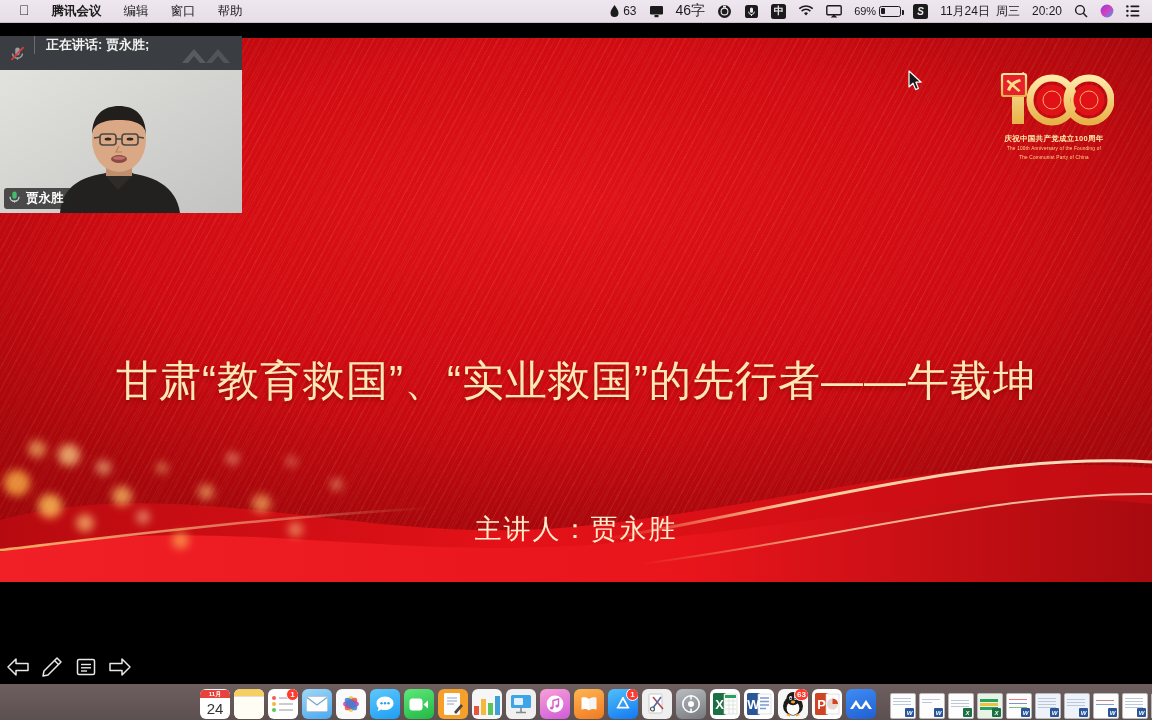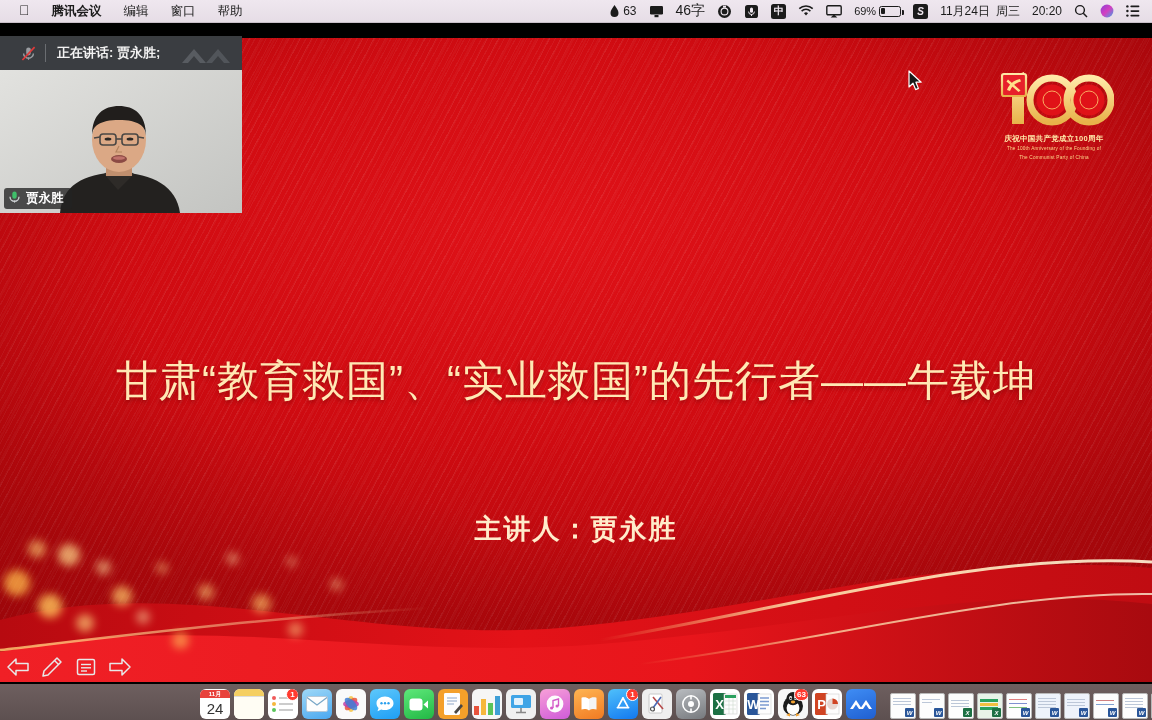--- a/index.html
+++ b/index.html
@@ -25,21 +25,21 @@
   .sq-icon{
     width:15px;height:15px;border-radius:2.5px;background:#1b1b1b;color:#efe7ef;
     display:flex;align-items:center;justify-content:center;font-size:10px;font-weight:bold;
   }
   .batt{ width:22px;height:11px;border:1.3px solid #1b1b1b;border-radius:2.5px;position:relative;}
   .batt::after{content:"";position:absolute;right:-3.5px;top:3px;width:2px;height:5px;background:#1b1b1b;border-radius:0 1px 1px 0;}
   .batt i{ position:absolute;left:1.3px;top:1.3px;bottom:1.3px;width:18%;background:#1b1b1b;border-radius:1px;display:block;}
 
   
   .slide{
-    position:absolute; left:0; top:38px; width:1152px; height:644px;
+    position:absolute; left:0; top:38px; width:1152px; height:544px;
     background:
       repeating-linear-gradient(118deg, rgba(255,255,255,.055) 0px, rgba(255,255,255,.055) 1px, rgba(0,0,0,0) 1px, rgba(0,0,0,0) 5px),
       repeating-linear-gradient(118deg, rgba(255,255,255,.03) 0px, rgba(255,255,255,.03) 2px, rgba(0,0,0,0) 2px, rgba(0,0,0,0) 11px),
       radial-gradient(ellipse 70% 60% at 48% 30%, #e01218 0%, #cf0b11 55%, #b5080d 100%);
     overflow:hidden;
   }
   .slide .vignette{
     position:absolute;inset:0;
     background:radial-gradient(ellipse 85% 80% at 50% 38%, rgba(0,0,0,0) 45%, rgba(90,0,0,.33) 100%);
     pointer-events:none;
@@ -58,36 +58,36 @@
     color:#ffe9ad; font-family:"DejaVu Sans","Liberation Sans",sans-serif;
     text-shadow:0 2px 5px rgba(90,0,0,.55);
   }
   .subtitle{
     position:absolute; left:0; right:0; top:315px; text-align:center;
     font-size:42px; letter-spacing:1px; color:#ffe8b4;
     text-shadow:0 2px 4px rgba(90,0,0,.45);
   }
   .speaker{
     position:absolute; left:0; right:0; top:473px; text-align:center;
-    font-size:27px; color:#ffeccb; letter-spacing:2px;font-weight:bold;
+    font-size:27px; color:#ffeccb; letter-spacing:2px;
   }
   .date{
     position:absolute; left:0; right:0; top:527px; text-align:center;
     font-size:27px; color:#ffeccb; letter-spacing:2px;
   }
 
   
   .ribbon{ position:absolute; left:0; bottom:0; width:1152px; height:150px; overflow:hidden;}
   .bokeh{ position:absolute; border-radius:50%; filter:blur(4px); }
 
   
   .vpanel{ position:absolute; left:0; top:36px; width:242px; height:177px; z-index:30; }
   .vp-head{
-    height:34px; background:#3a3d41; display:flex; align-items:center;
-    position:relative; overflow:hidden;padding-left:11px;
+    height:34px; background:#3a3d41; display:flex; 
+    position:relative; overflow:hidden;
   }
   .vp-mic{ width:34px; display:flex; align-items:center; justify-content:center;}
   .vp-div{ width:1px; height:18px; background:#6a6d71; }
   .vp-title{ color:#f2f2f2; font-size:13px; font-weight:bold; padding-left:11px; white-space:nowrap;}
   .vp-logo{ position:absolute; right:6px; top:6px; opacity:.45;}
   .vp-video{ position:relative; width:242px; height:143px; background:#c9cbc8; overflow:hidden;}
   .vp-badge{
     position:absolute; left:4px; bottom:4px; height:21px; padding:0 8px 0 4px;
     background:rgba(35,35,35,.78); border-radius:3px;
     display:flex; align-items:center; gap:5px;

